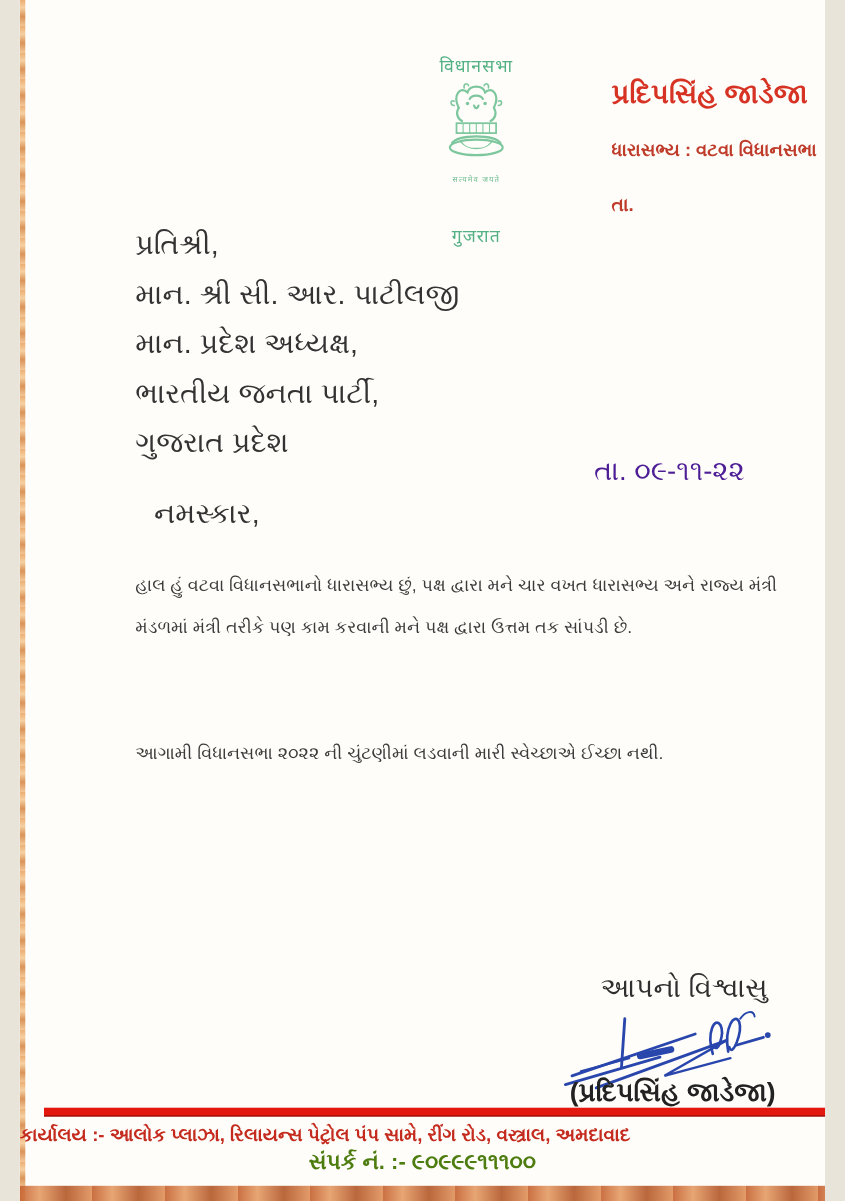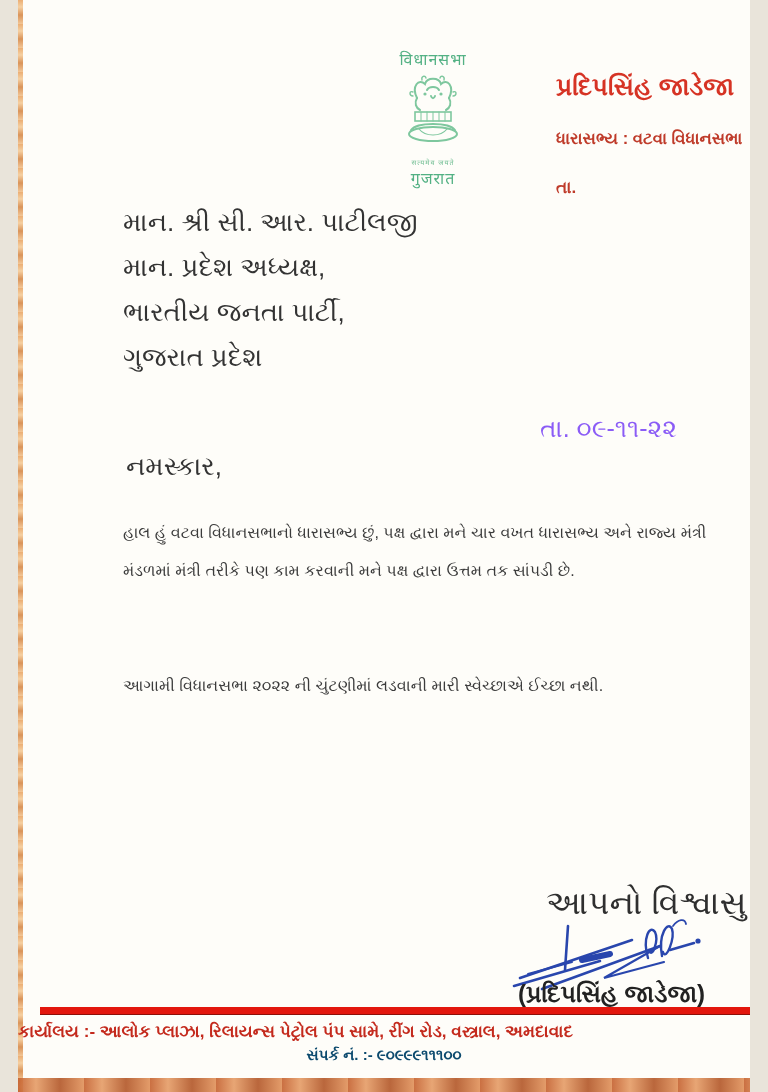--- a/index.html
+++ b/index.html
@@ -24,45 +24,45 @@
     opacity:.9;
   }
   
   .emblem-block{
     position:absolute;left:340px;top:48px;width:150px;
     text-align:center;color:#53b184;
   }
   .emblem-top{font-size:16px;letter-spacing:1px;font-family:"Liberation Serif",serif;}
   .emblem-art{margin:2px auto 0;display:block;}
   .emblem-motto{font-size:7px;letter-spacing:1px;color:#6fbd92;}
-  .emblem-bottom{font-size:16px;letter-spacing:1px;font-family:"Liberation Serif",serif;}
+  .emblem-bottom{font-size:16px;letter-spacing:1px;font-family:"Liberation Serif",serif;margin-top:36px;}
   .hdr-right{position:absolute;left:538px;top:72px;width:225px;}
   .hdr-name{font-size:25px;font-weight:bold;color:#d63324;white-space:nowrap;}
   .hdr-sub{font-size:16.5px;font-weight:bold;color:#bf3b2a;line-height:24px;margin-top:24px;white-space:nowrap;}
   .hdr-date{font-size:17px;font-weight:bold;color:#bf3b2a;margin-top:28px;}
   
   .recipient{position:absolute;left:105px;top:200px;font-size:26px;line-height:45px;color:#333;}
-  .date-line{position:absolute;left:522px;top:414px;font-size:25px;color:#8b5cf6;}
-  .salutation{position:absolute;left:108px;top:451px;font-size:26px;color:#333;}
+  .date-line{position:absolute;left:522px;top:414px;font-size:25px;color:#4c1d95;}
+  .salutation{position:absolute;left:122px;top:451px;font-size:26px;color:#333;}
   .para{position:absolute;left:105px;width:616px;font-size:16px;line-height:38px;color:#3b3b3b;text-align:left;}
   .p1{top:514px;}
   .p2{top:667px;}
   .p3{top:782px;}
-  .valediction{position:absolute;left:528px;top:884px;font-size:33px;color:#2f2f2f;}
+  .valediction{position:absolute;left:528px;top:884px;font-size:25px;color:#2f2f2f;}
   .signature{position:absolute;left:492px;top:916px;}
   .signatory{position:absolute;left:500px;top:980px;font-size:24px;font-weight:bold;color:#222;white-space:nowrap;}
   
   .footer-rule{
     position:absolute;left:22px;top:1007px;width:733px;height:7px;
     background:#e3170d;border-bottom:1px solid #8e0f08;
   }
   .footer-line1{position:absolute;left:0;top:1022px;width:100%;
     font-size:17px;font-weight:bold;color:#c42a1d;}
   .footer-line2{position:absolute;left:0;top:1046px;width:100%;text-align:center;
-    font-size:15px;font-weight:bold;color:#0c4a6e;}
+    font-size:20px;font-weight:bold;color:#4d7c0f;}
 </style>
 </head>
 <body>
 
 <div class="page">
 
   <div class="edge-left"></div>
 
   <div class="emblem-block">
     <div class="emblem-top">विधानसभा</div>
@@ -98,20 +98,21 @@
 
   <div class="hdr-right">
     <div class="hdr-name">પ્રદિપસિંહ જાડેજા</div>
     <div class="hdr-sub">
       <div>ધારાસભ્ય : વટવા વિધાનસભા</div>
     </div>
     <div class="hdr-date">તા.</div>
   </div>
 
   <div class="recipient">
+    <div>પ્રતિશ્રી,</div>
     <div>માન. શ્રી સી. આર. પાટીલજી</div>
     <div>માન. પ્રદેશ અધ્યક્ષ,</div>
     <div>ભારતીય જનતા પાર્ટી,</div>
     <div>ગુજરાત પ્રદેશ</div>
   </div>
 
   <div class="date-line">તા. ૦૯-૧૧-૨૨</div>
 
   <div class="salutation">નમસ્કાર,</div>
 

